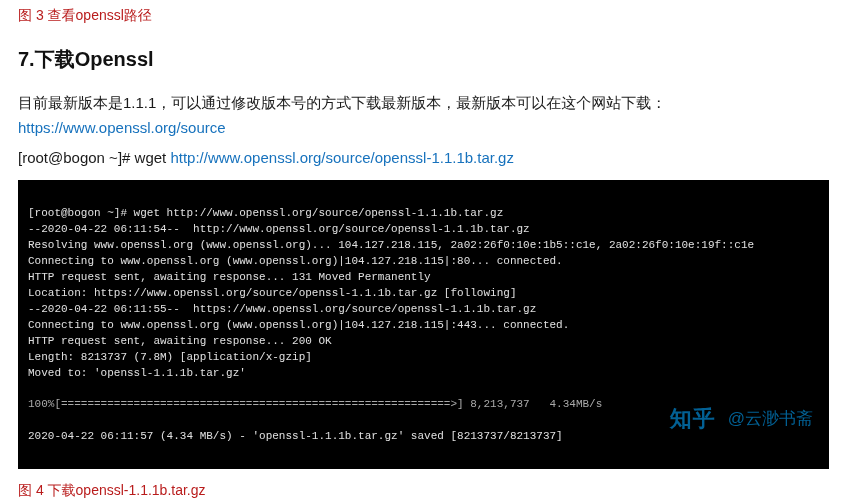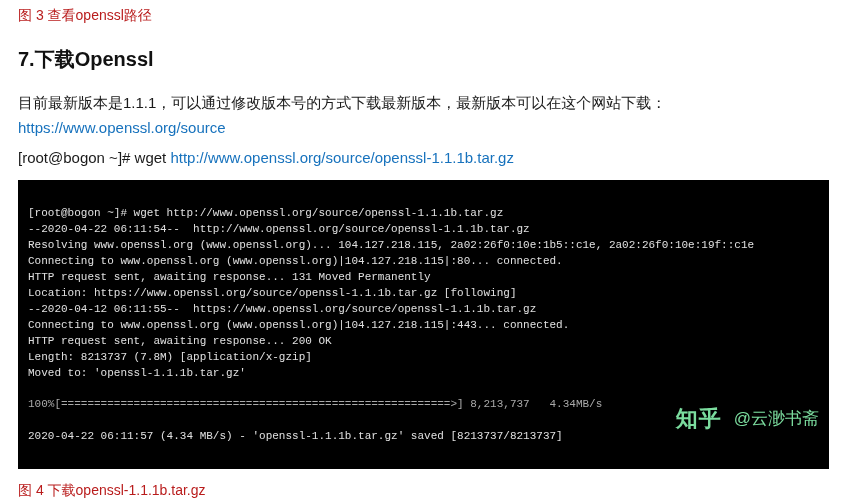--- a/index.html
+++ b/index.html
@@ -42,23 +42,23 @@
     white-space: pre;
     overflow: hidden;
     position: relative;
     margin: 10px 0;
   }
   .terminal .bar {
     color: #aaaaaa;
   }
   .watermark {
     position: absolute;
-    right: 10px;
+    right: 16px;
     bottom: 34px;
-    color: #86efac;
+    color: #0369a1;
     font-family: -apple-system, "Microsoft YaHei", sans-serif;
     font-size: 22px;
     opacity: 0.92;
     display: flex;
     align-items: center;
     gap: 12px;
   }
   .watermark .zh {
     font-weight: 600;
     letter-spacing: 1px;
@@ -83,21 +83,21 @@
   <span>[root@bogon ~]# wget </span><a class="link" href="#">http://www.openssl.org/source/openssl-1.1.1b.tar.gz</a>
 </p>
 
 <div class="terminal">
 <span>[root@bogon ~]# wget http://www.openssl.org/source/openssl-1.1.1b.tar.gz</span>
 <span>--2020-04-22 06:11:54--  http://www.openssl.org/source/openssl-1.1.1b.tar.gz</span>
 <span>Resolving www.openssl.org (www.openssl.org)... 104.127.218.115, 2a02:26f0:10e:1b5::c1e, 2a02:26f0:10e:19f::c1e</span>
 <span>Connecting to www.openssl.org (www.openssl.org)|104.127.218.115|:80... connected.</span>
 <span>HTTP request sent, awaiting response... 131 Moved Permanently</span>
 <span>Location: https://www.openssl.org/source/openssl-1.1.1b.tar.gz [following]</span>
-<span>--2020-04-12 06:11:55--  https://www.openssl.org/source/openssl-1.1.1b.tar.gz</span>
+<span>--2020-04-22 06:11:55--  https://www.openssl.org/source/openssl-1.1.1b.tar.gz</span>
 <span>Connecting to www.openssl.org (www.openssl.org)|104.127.218.115|:443... connected.</span>
 <span>HTTP request sent, awaiting response... 200 OK</span>
 <span>Length: 8213737 (7.8M) [application/x-gzip]</span>
 <span>Moved to: 'openssl-1.1.1b.tar.gz'</span>
 <span></span>
 <span class="bar">100%[===========================================================&gt;] 8,213,737   4.34MB/s</span>
 <span></span>
 <span>2020-04-22 06:11:57 (4.34 MB/s) - 'openssl-1.1.1b.tar.gz' saved [8213737/8213737]</span>
 <div class="watermark">
   <span class="zh">知乎</span>

